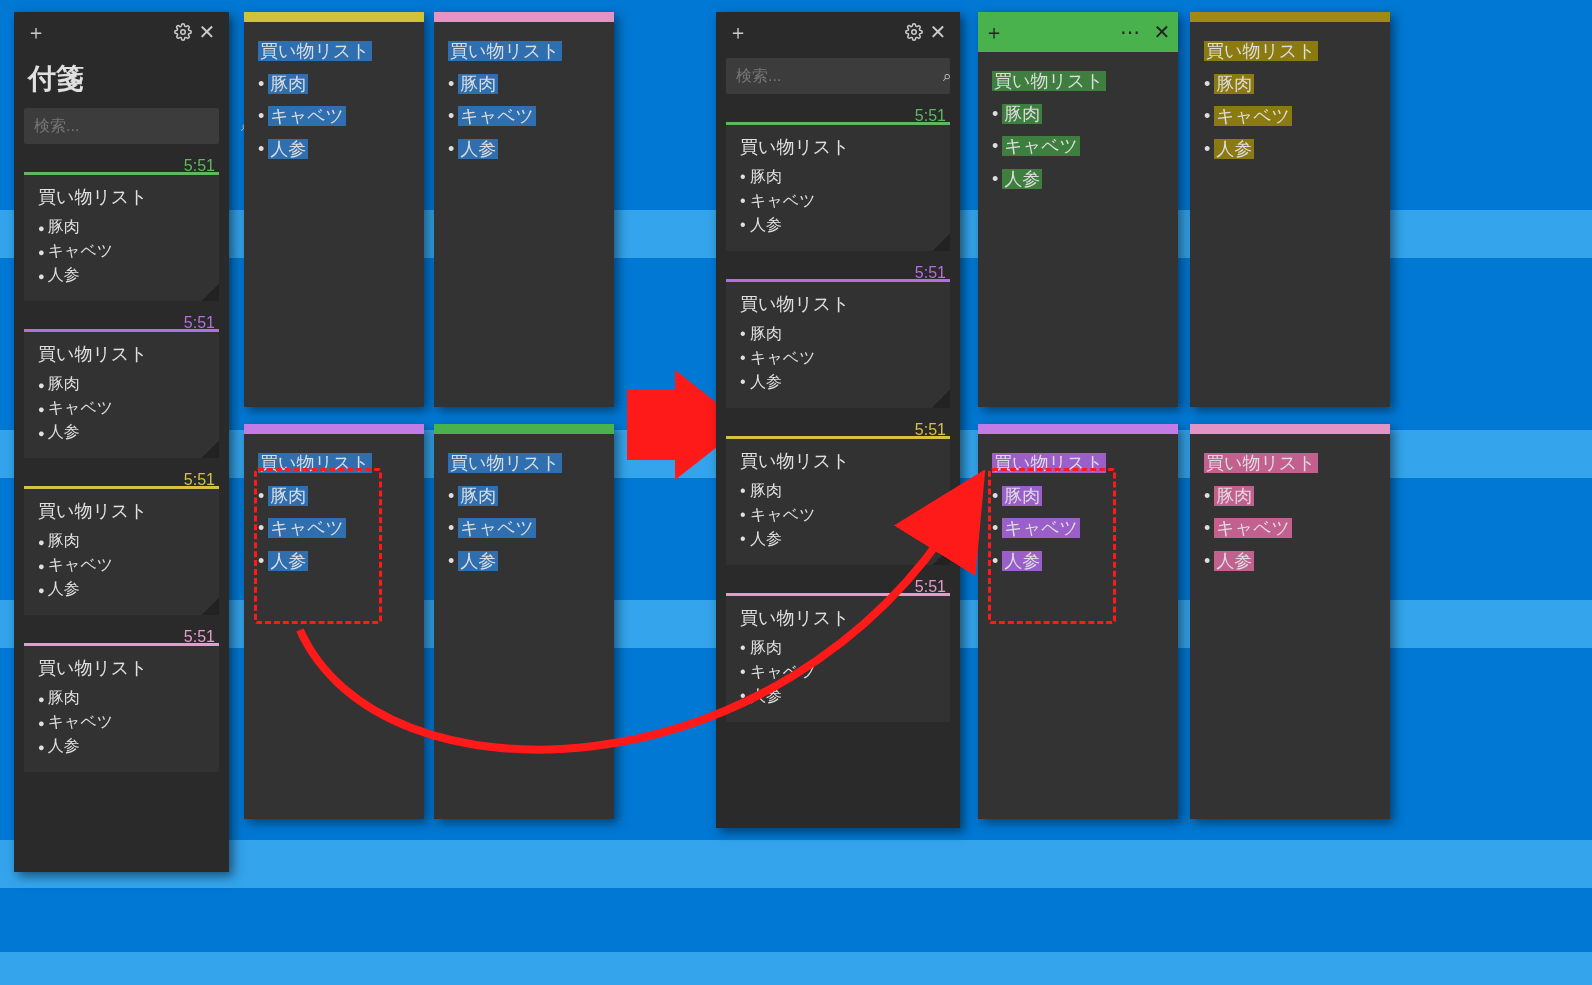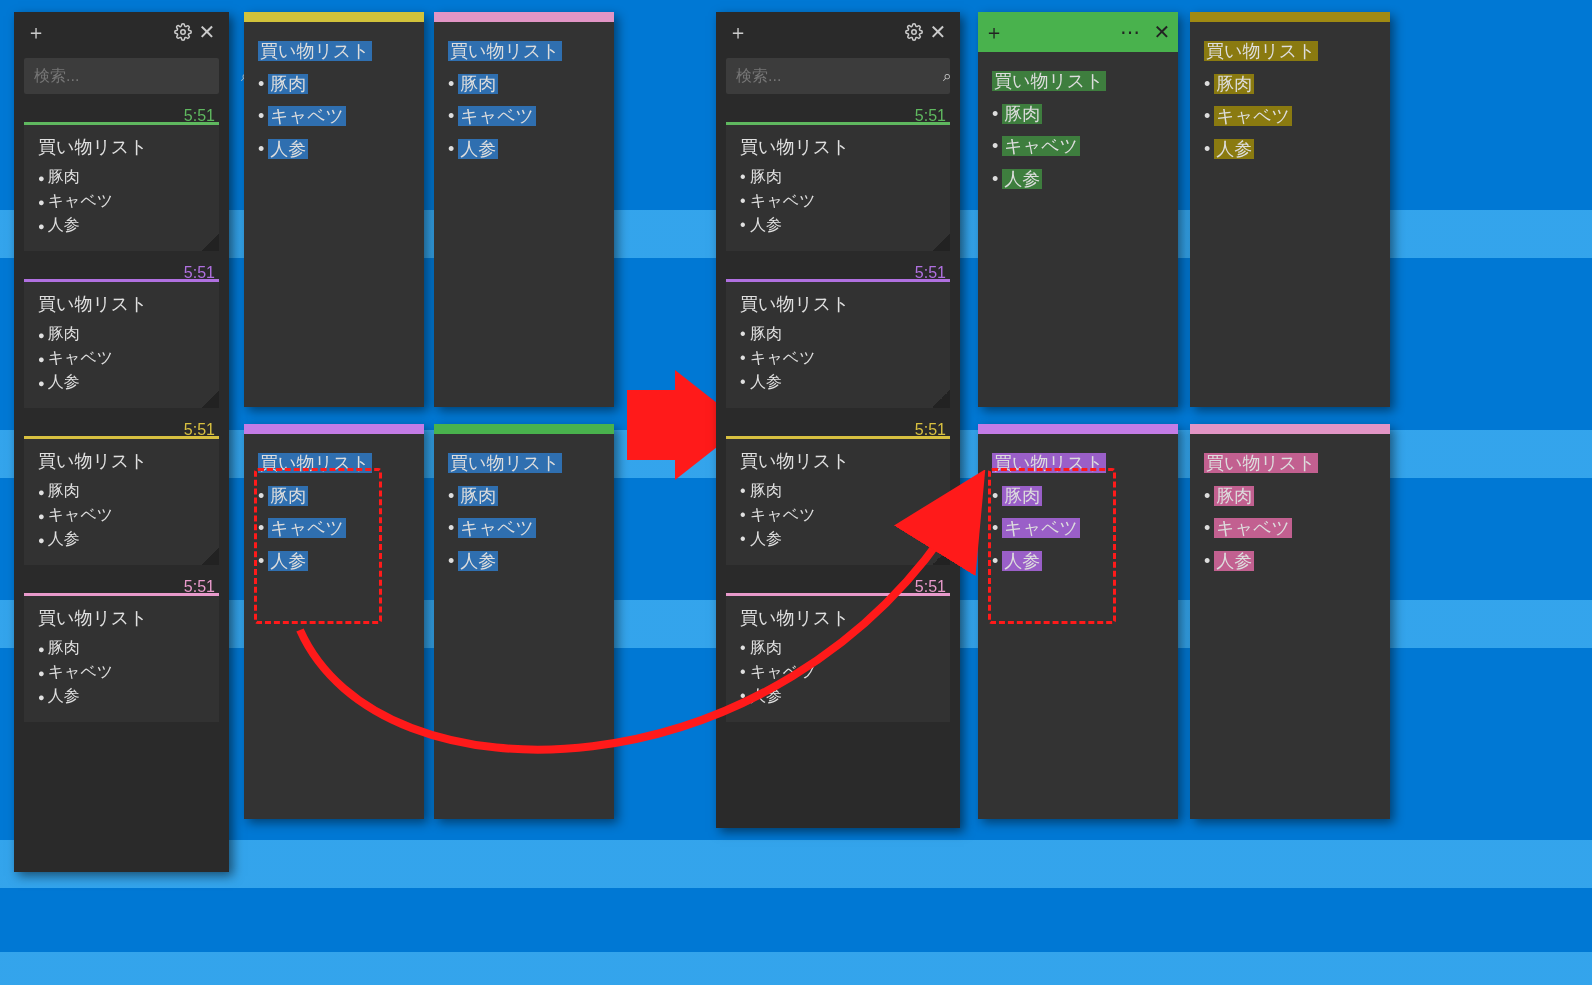--- a/index.html
+++ b/index.html
@@ -109,20 +109,21 @@
     <span class="h-icon">＋</span>
     <span class="spacer"></span>
     <span class="h-icon">
       <svg width="18" height="18" viewBox="0 0 24 24" fill="none" stroke="#ccc" stroke-width="2">
           <circle cx="12" cy="12" r="3"></circle>
           <path d="M19.4 15a1.7 1.7 0 0 0 .34 1.87l.06.06a2 2 0 1 1-2.83 2.83l-.06-.06a1.7 1.7 0 0 0-1.87-.34 1.7 1.7 0 0 0-1 1.55V21a2 2 0 1 1-4 0v-.09a1.7 1.7 0 0 0-1-1.55 1.7 1.7 0 0 0-1.87.34l-.06.06a2 2 0 1 1-2.83-2.83l.06-.06a1.7 1.7 0 0 0 .34-1.87 1.7 1.7 0 0 0-1.55-1H3a2 2 0 1 1 0-4h.09a1.7 1.7 0 0 0 1.55-1 1.7 1.7 0 0 0-.34-1.87l-.06-.06A2 2 0 1 1 7.07 4.3l.06.06a1.7 1.7 0 0 0 1.87.34H9a1.7 1.7 0 0 0 1-1.55V3a2 2 0 1 1 4 0v.09a1.7 1.7 0 0 0 1 1.55 1.7 1.7 0 0 0 1.87-.34l.06-.06a2 2 0 1 1 2.83 2.83l-.06.06a1.7 1.7 0 0 0-.34 1.87V9a1.7 1.7 0 0 0 1.55 1H21a2 2 0 1 1 0 4h-.09a1.7 1.7 0 0 0-1.55 1z"></path>
         </svg>
     </span>
     <span class="h-icon">✕</span>
   </div>
+  <div class="panel-title">付箋</div>
   <div class="searchbox">
     <input placeholder="検索..." style="">
     <span class="search-ico">⌕</span>
   </div>
 
   <div style="height:18px"></div>
   <div class="card" style="--c:#5fb85f">
     <div class="time">5:51</div>
     <div class="ctitle">買い物リスト</div>
     <div class="crow">豚肉</div>

